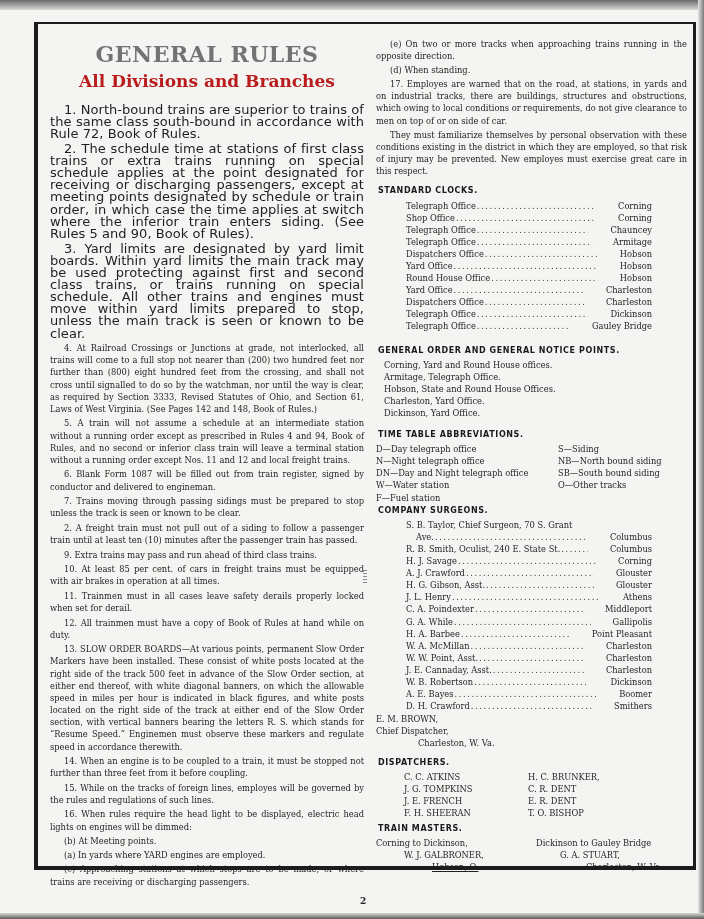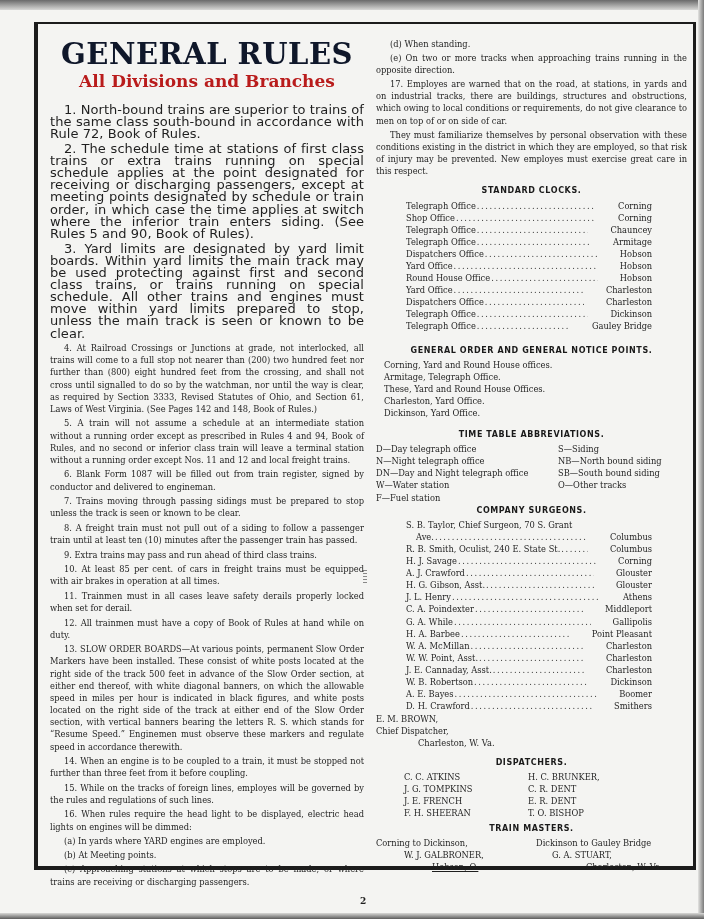--- a/index.html
+++ b/index.html
@@ -32,34 +32,34 @@
   .col-left {
     position: absolute; left: 50px; top: 36px; width: 314px;
     font-size: 8.3px; line-height: 12.15px; text-align: justify;
   }
   .col-right {
     position: absolute; left: 376px; top: 38px; width: 311px;
     font-size: 8.3px; line-height: 12.1px; text-align: justify;
   }
   .title {
     font-family: "DejaVu Serif", serif; font-weight: bold;
-    font-size: 29px; line-height: 36px; text-align: center;
-    letter-spacing: 0.5px; margin: 0 0 0 0; color: #0f172a;
+    font-size: 22px; line-height: 36px; text-align: center;
+    letter-spacing: 0.5px; margin: 0 0 0 0; color: #737373;
   }
   .subtitle {
     font-family: "DejaVu Serif", serif; font-weight: bold;
     font-size: 17px; line-height: 20px; text-align: center;
     margin: -1px 0 13px 0; color: #b91c1c;
   }
   .rule-p { margin: 0 0 2.4px 0; text-indent: 14px; }
   .rule-p.sans { font-family: "DejaVu Sans", sans-serif; font-size: 13px; letter-spacing: 0.05px; }
   .sub-p { margin: 0 0 2px 0; text-indent: 14px; }
   .sec-head {
     font-family: "DejaVu Sans", sans-serif; font-weight: bold;
-    font-size: 8px; text-align: center; letter-spacing: 0.6px;
+    font-size: 8px; letter-spacing: 0.6px;
     margin: 2px; color: #1a1a1a;
   }
   .dot-row { display: flex; align-items: baseline; white-space: nowrap; }
   .dot-row .lbl { flex: 0 0 auto; }
   .dot-row .dots { flex: 1 1 auto; overflow: hidden; letter-spacing: 1.6px; color: #333; margin: 0 1px; }
   .dot-row .dots::before { content: "................................................................................................................"; }
   .dot-row .place { flex: 0 0 auto; padding-left: 21px; }
   .list-block { margin-left: 30px; width: 246px; }
   .notice-list { margin-left: 8px; }
   .notice-list div { white-space: nowrap; }
@@ -92,41 +92,41 @@
   <div class="title">GENERAL RULES</div>
   <div class="subtitle">All Divisions and Branches</div>
   <div id="rules-left">
       <p class="rule-p sans">1.  North-bound trains are superior to trains of the same class south-bound in accordance with Rule 72, Book of Rules.</p>
       <p class="rule-p sans">2.  The schedule time at stations of first class trains or extra trains running on special schedule applies at the point designated for receiving or discharging passengers, except at meeting points designated by schedule or train order, in which case the time applies at switch where the inferior train enters siding.  (See Rules 5 and 90, Book of Rules).</p>
       <p class="rule-p sans">3.  Yard limits are designated by yard limit boards.   Within yard limits the main track may be used protecting against first and second class trains,  or  trains  running on special schedule.  All other trains and engines must move within yard limits prepared to stop, unless the  main  track  is  seen  or known to be clear.</p>
       <p class="rule-p">4.  At Railroad Crossings or Junctions at grade, not interlocked, all trains will come to a full stop not nearer than (200) two hundred feet nor further than (800) eight hundred feet from the crossing, and shall not cross until signalled to do so by the watchman, nor until the way is clear, as required by Section 3333, Revised Statutes of Ohio, and Section 61, Laws of West Virginia.  (See Pages 142 and 148, Book of Rules.)</p>
       <p class="rule-p">5.  A train will not assume a schedule at an intermediate station without a running order except as prescribed in Rules 4 and 94, Book of Rules, and no second or inferior class train will leave a terminal station without a running order except Nos. 11 and 12 and local freight trains.</p>
       <p class="rule-p">6.  Blank Form 1087 will be filled out from train register, signed by conductor and delivered to engineman.</p>
       <p class="rule-p">7.  Trains moving through passing sidings must be prepared to stop unless the track is seen or known to be clear.</p>
-      <p class="rule-p">8.  A freight train must not pull out of a siding to follow a passenger train until at least ten (10) minutes after the passenger train has passed.</p>
+      <p class="rule-p">2.  A freight train must not pull out of a siding to follow a passenger train until at least ten (10) minutes after the passenger train has passed.</p>
       <p class="rule-p">9.  Extra trains may pass and run ahead of third class trains.</p>
       <p class="rule-p">10.  At least 85 per cent. of cars in freight trains must be equipped with air brakes in operation at all times.</p>
       <p class="rule-p">11.  Trainmen must in all cases leave safety derails properly locked when set for derail.</p>
       <p class="rule-p">12.  All trainmen must have a copy of Book of Rules at hand while on duty.</p>
       <p class="rule-p">13.  SLOW ORDER BOARDS—At various points, permanent Slow Order Markers have been installed. These consist of white posts located at the right side of the track 500 feet in advance of the Slow Order section, at either end thereof, with white diagonal banners, on which the allowable speed in miles per hour is indicated in black figures, and white posts located on the right side of the track at either end of the Slow Order section, with vertical banners bearing the letters R. S. which stands for “Resume Speed.” Enginemen must observe these markers and regulate speed in accordance therewith.</p>
       <p class="rule-p">14.  When an engine is to be coupled to a train, it must be stopped not further than three feet from it before coupling.</p>
       <p class="rule-p">15.  While on the tracks of foreign lines, employes will be governed by the rules and regulations of such lines.</p>
       <p class="rule-p">16.  When rules require the head light to be displayed, electric head lights on engines will be dimmed:</p>
     </div>
   <div id="rule16-left">
+      <p class="sub-p">(b) At Meeting points.</p>
       <p class="sub-p">(a)  In yards where YARD engines are employed.</p>
-      <p class="sub-p">(b) At Meeting points.</p>
       <p class="sub-p">(c) Approaching stations at which stops are to be made, or where trains are receiving or discharging passengers.</p>
     </div>
 </div>
 
 <div class="col-right">
   <div id="rule16-right">
+      <p class="sub-p">(e)  On two or more tracks when approaching trains running in the opposite direction.</p>
       <p class="sub-p">(d) When standing.</p>
-      <p class="sub-p">(e)  On two or more tracks when approaching trains running in the opposite direction.</p>
     </div>
   <p class="rule-p">17.  Employes are warned that on the road, at stations, in yards and on industrial tracks, there are buildings, structures and obstructions, which owing to local conditions or requirements, do not give clearance to men on top of or on side of car.</p>
   <p class="rule-p" style="margin-bottom:8px;">They must familiarize themselves by personal observation with these conditions existing in the district in which they are employed, so that risk of injury may be prevented.   New employes must exercise great care in this respect.</p>
 
   <div class="sec-head">STANDARD CLOCKS.</div>
   <div class="list-block" id="clocks" style="margin-top:2px;">
       <div class="dot-row">
         <span class="lbl">Telegraph Office</span>
         <span class="dots"></span>
         <span class="place">Corning</span>
@@ -180,21 +180,21 @@
         <span class="lbl">Telegraph  Office</span>
         <span class="dots"></span>
         <span class="place">Gauley  Bridge</span>
       </div>
     </div>
 
   <div class="sec-head" style="margin-top:12px;">GENERAL ORDER AND GENERAL NOTICE POINTS.</div>
   <div class="notice-list" id="notice">
       <div>Corning, Yard and Round House offices.</div>
       <div>Armitage,  Telegraph  Office.</div>
-      <div>These, Yard and Round House Offices.</div>
+      <div>Hobson, State and Round House Offices.</div>
       <div>Charleston,  Yard  Office.</div>
       <div>Dickinson,  Yard  Office.</div>
     </div>
 
   <div class="sec-head" style="margin-top:10px;">TIME TABLE ABBREVIATIONS.</div>
   <div class="abbr-grid">
     <div id="abbr-left">
         <div>D—Day telegraph office</div>
         <div>N—Night telegraph office</div>
         <div>DN—Day and Night telegraph office</div>
@@ -315,19 +315,19 @@
 
   <div class="sec-head" style="margin-top:4px;">TRAIN MASTERS.</div>
   <div class="tm-grid">
     <div>
       <div>Corning to Dickinson,</div>
       <div style="margin-left:28px;">W. J. GALBRONER,</div>
       <div style="margin-left:56px;text-decoration:underline;">Hobson, O.</div>
     </div>
     <div>
       <div>Dickinson to Gauley Bridge</div>
-      <div style="margin-left:0;padding-left:16px;">G. A. STUART,</div>
+      <div style="margin-left:8px;padding-left:16px;">G. A. STUART,</div>
       <div style="margin-left:50px;">Charleston, W. Va.</div>
     </div>
   </div>
 </div>
 
 <div class="page-number">2</div>
 
 </body></html>

